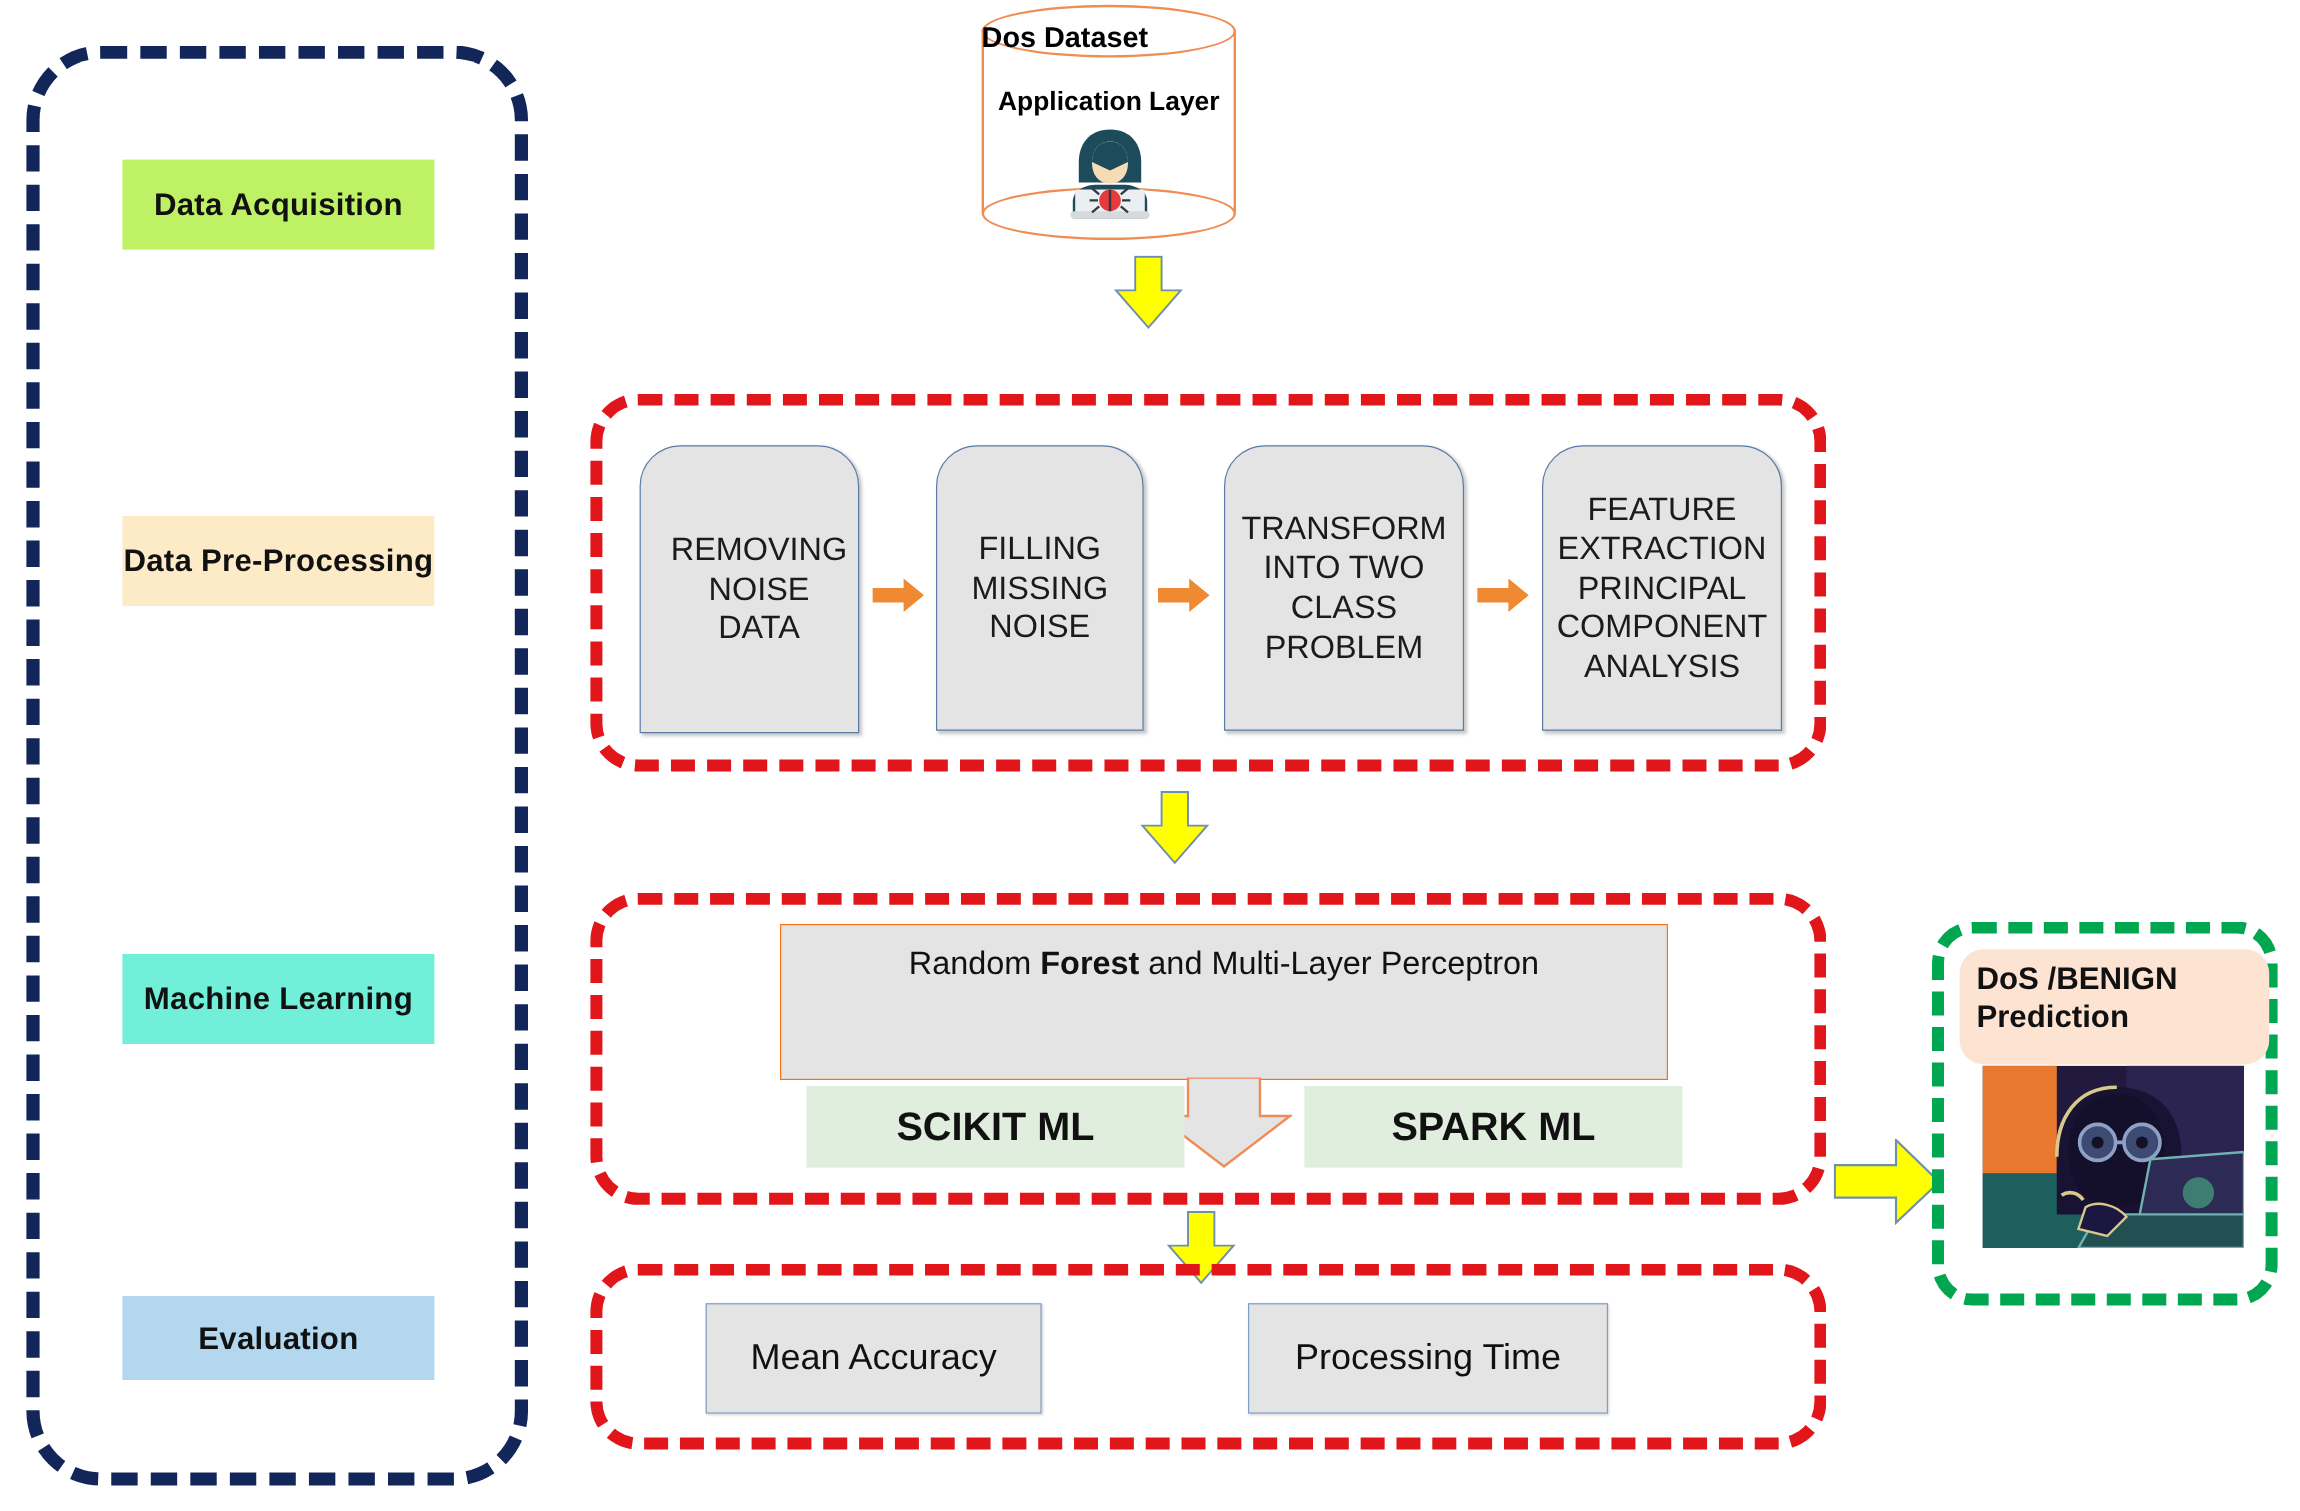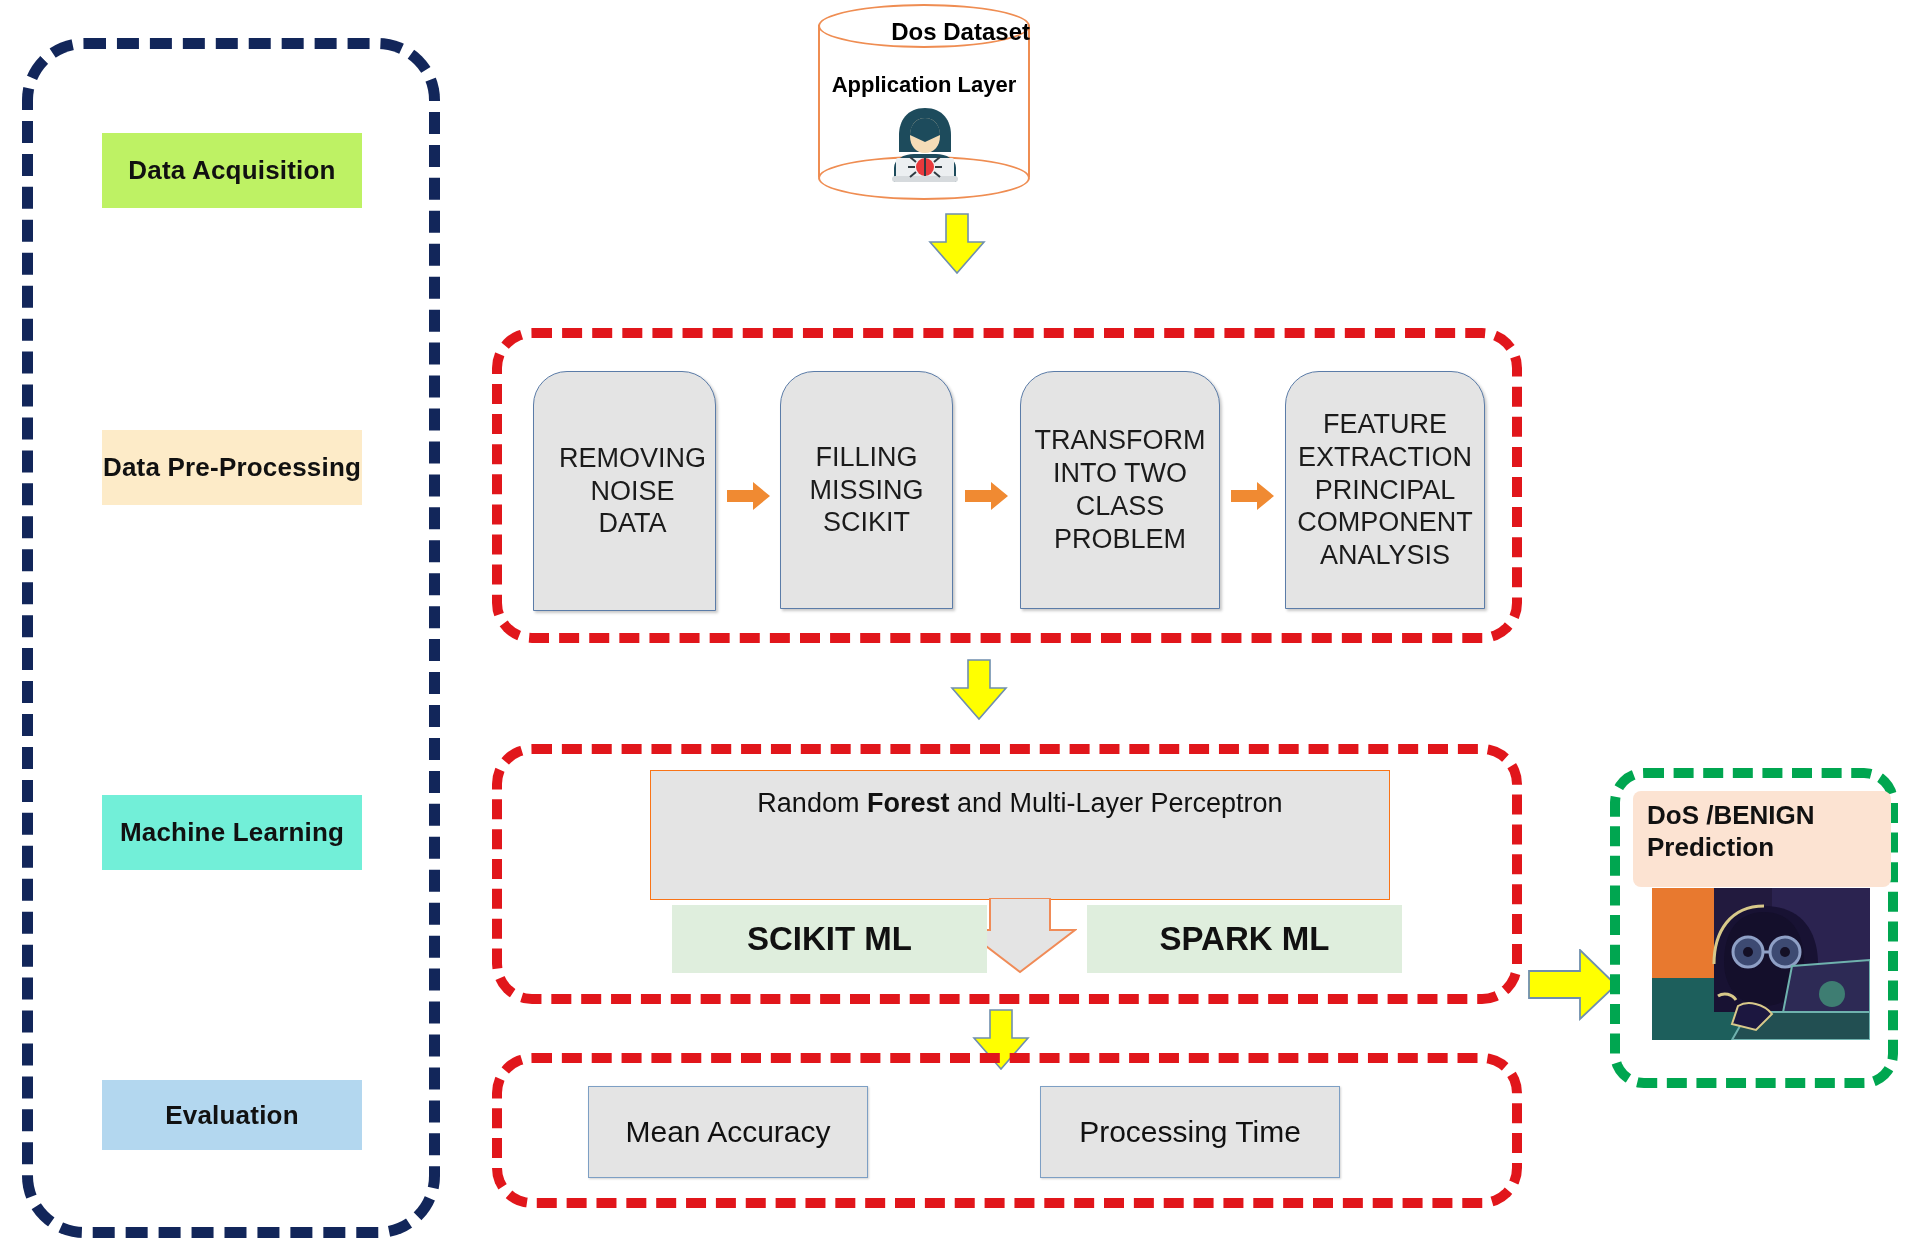--- a/index.html
+++ b/index.html
@@ -51,21 +51,21 @@
     position: absolute; left: 0; width: 212px; height: 44px;
     border: 2px solid #ef8d52;
     border-radius: 50%;
     background: #ffffff;
     box-sizing: border-box;
   }
   #dataset-cylinder .cyl-top { top: -6px; }
   #dataset-cylinder .cyl-bottom { top: 146px; background: transparent; }
   #dataset-title {
     position: absolute; left: 0; top: 8px; width: 212px;
-    text-align: right; font-size: 24px; font-weight: bold; z-index: 4;
+    text-align: left; font-size: 24px; font-weight: bold; z-index: 4;
   }
   #dataset-layer-label {
     position: absolute; left: 0; top: 62px; width: 212px;
     text-align: center; font-size: 22px; font-weight: bold; z-index: 4;
   }
   #hacker-dataset-icon {
     position: absolute; left: 56px; top: 92px; width: 102px; height: 80px; z-index: 3;
   }
 
   
@@ -120,21 +120,21 @@
 
   
   #prediction-panel {
     left: 1610px; top: 768px; width: 288px; height: 320px;
     border: 10px dashed #00a650;
     border-radius: 34px;
   }
   #prediction-label {
     position: absolute; left: 13px; top: 13px; width: 258px; height: 96px;
     background: #fce3d2;
-    border-radius: 8px;
+    border-radius: 20px;
     font-size: 26px; font-weight: bold; color: #111;
     padding: 9px 0 0 14px;
     line-height: 1.22;
     box-sizing: border-box;
   }
   #prediction-image {
     position: absolute; left: 32px; top: 110px; width: 218px; height: 152px;
     overflow: hidden;
   }
 </style>
@@ -194,21 +194,21 @@
 
   <div class="abs step-box" style="left:533px; top:371px; width:183px; height:240px;padding-left:22px;">
     <span><span>REMOVING</span><br><span>NOISE DATA</span></span>
   </div>
 
   <svg class="abs orange-arrow" style="left:727px; top:481px; width:44px; height:30px;" viewBox="0 0 44 30">
     <polygon points="0,9 26,9 26,1 43,15 26,29 26,21 0,21" fill="#f08a32"></polygon>
   </svg>
 
   <div class="abs step-box" style="left:780px; top:371px; width:173px; height:238px;">
-    <span><span>FILLING</span><br><span>MISSING</span><br><span>SCIKIT</span></span>
+    <span><span>FILLING</span><br><span>MISSING</span><br><span>NOISE</span></span>
   </div>
 
   <svg class="abs orange-arrow" style="left:965px; top:481px; width:44px; height:30px;" viewBox="0 0 44 30">
     <polygon points="0,9 26,9 26,1 43,15 26,29 26,21 0,21" fill="#f08a32"></polygon>
   </svg>
 
   <div class="abs step-box" style="left:1020px; top:371px; width:200px; height:238px;">
     <span><span>TRANSFORM</span><br><span>INTO TWO</span><br><span>CLASS</span><br><span>PROBLEM</span></span>
   </div>
 

